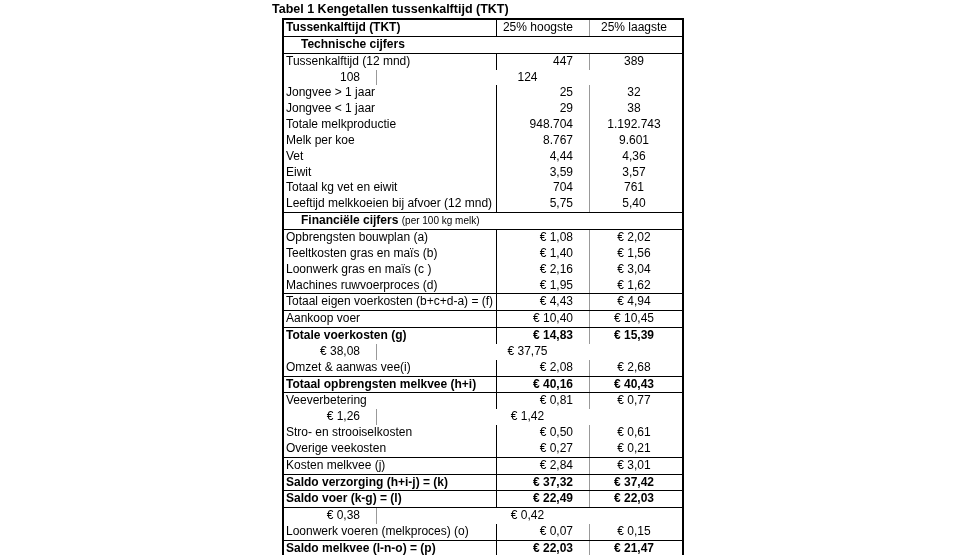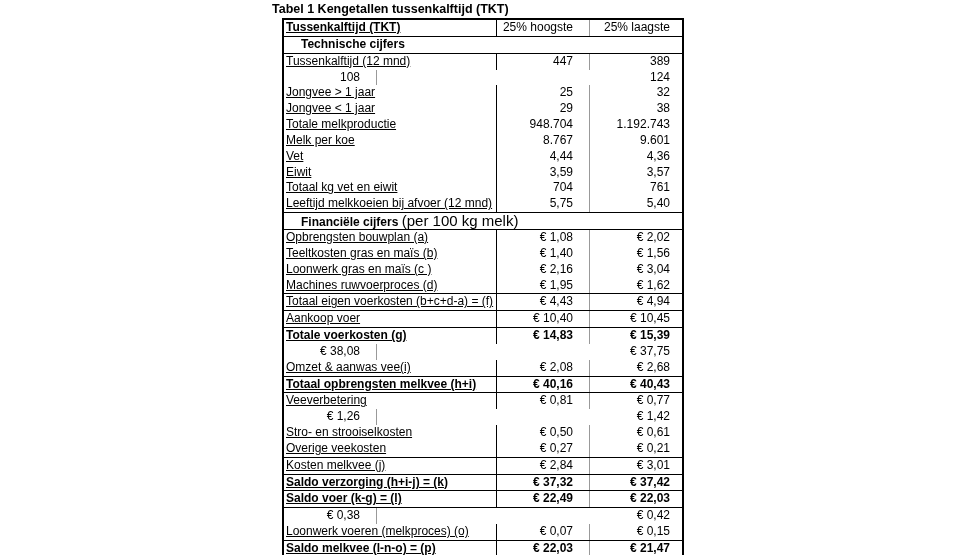--- a/index.html
+++ b/index.html
@@ -3,25 +3,25 @@
 <meta charset="utf-8">
 <style>
   html, body { margin: 0; padding: 0; background: #ffffff; }
   body { width: 978px; height: 555px; position: relative; overflow: hidden;
          font-family: "Liberation Sans", "DejaVu Sans", sans-serif; color: #000; }
   .caption { position: absolute; left: 272px; top: 2px; font-size: 12.5px; font-weight: bold; }
   .tbl { position: absolute; left: 282px; top: 18px; width: 402px; border: 2px solid #000;
          border-right: 2px solid #000; box-sizing: border-box; }
   .row { display: flex; height: 15.85px; line-height: 15.85px; font-size: 12px; white-space: nowrap; }
   .row.sep { border-top: 1.5px solid #000; }
-  .c1 { width: 213px; padding-left: 2px; border-right: 1px solid #000; overflow: hidden; box-sizing: border-box; text-decoration: underline; }
+  .c1 { width: 213px; padding-left: 2px; border-right: 1px solid #000; overflow: hidden; box-sizing: border-box; }
   .c2 { width: 93px; text-align: right; padding-right: 16px; border-right: 1px solid #999; box-sizing: border-box; }
-  .c3 { flex: 1; text-align: right; padding-right: 12px; box-sizing: border-box; }
+  .c3 { flex: 1; text-align: center; padding-right: 4px; box-sizing: border-box; }
   .full { flex: 1; padding-left: 2px; font-weight: bold; margin-left: 15px; }
-  .small { font-weight: normal; font-size: 15px; }
+  .small { font-weight: normal; font-size: 10px; }
   .bold { font-weight: bold; }
   .tick { position: absolute; left: 496px; top: 548px; width: 1px; height: 7px; background: #000; }
 </style>
 </head>
 <body>
 
 <div class="caption">Tabel 1 Kengetallen tussenkalftijd (TKT)</div>
 
 <div class="tbl">
   <div class="row bold">

